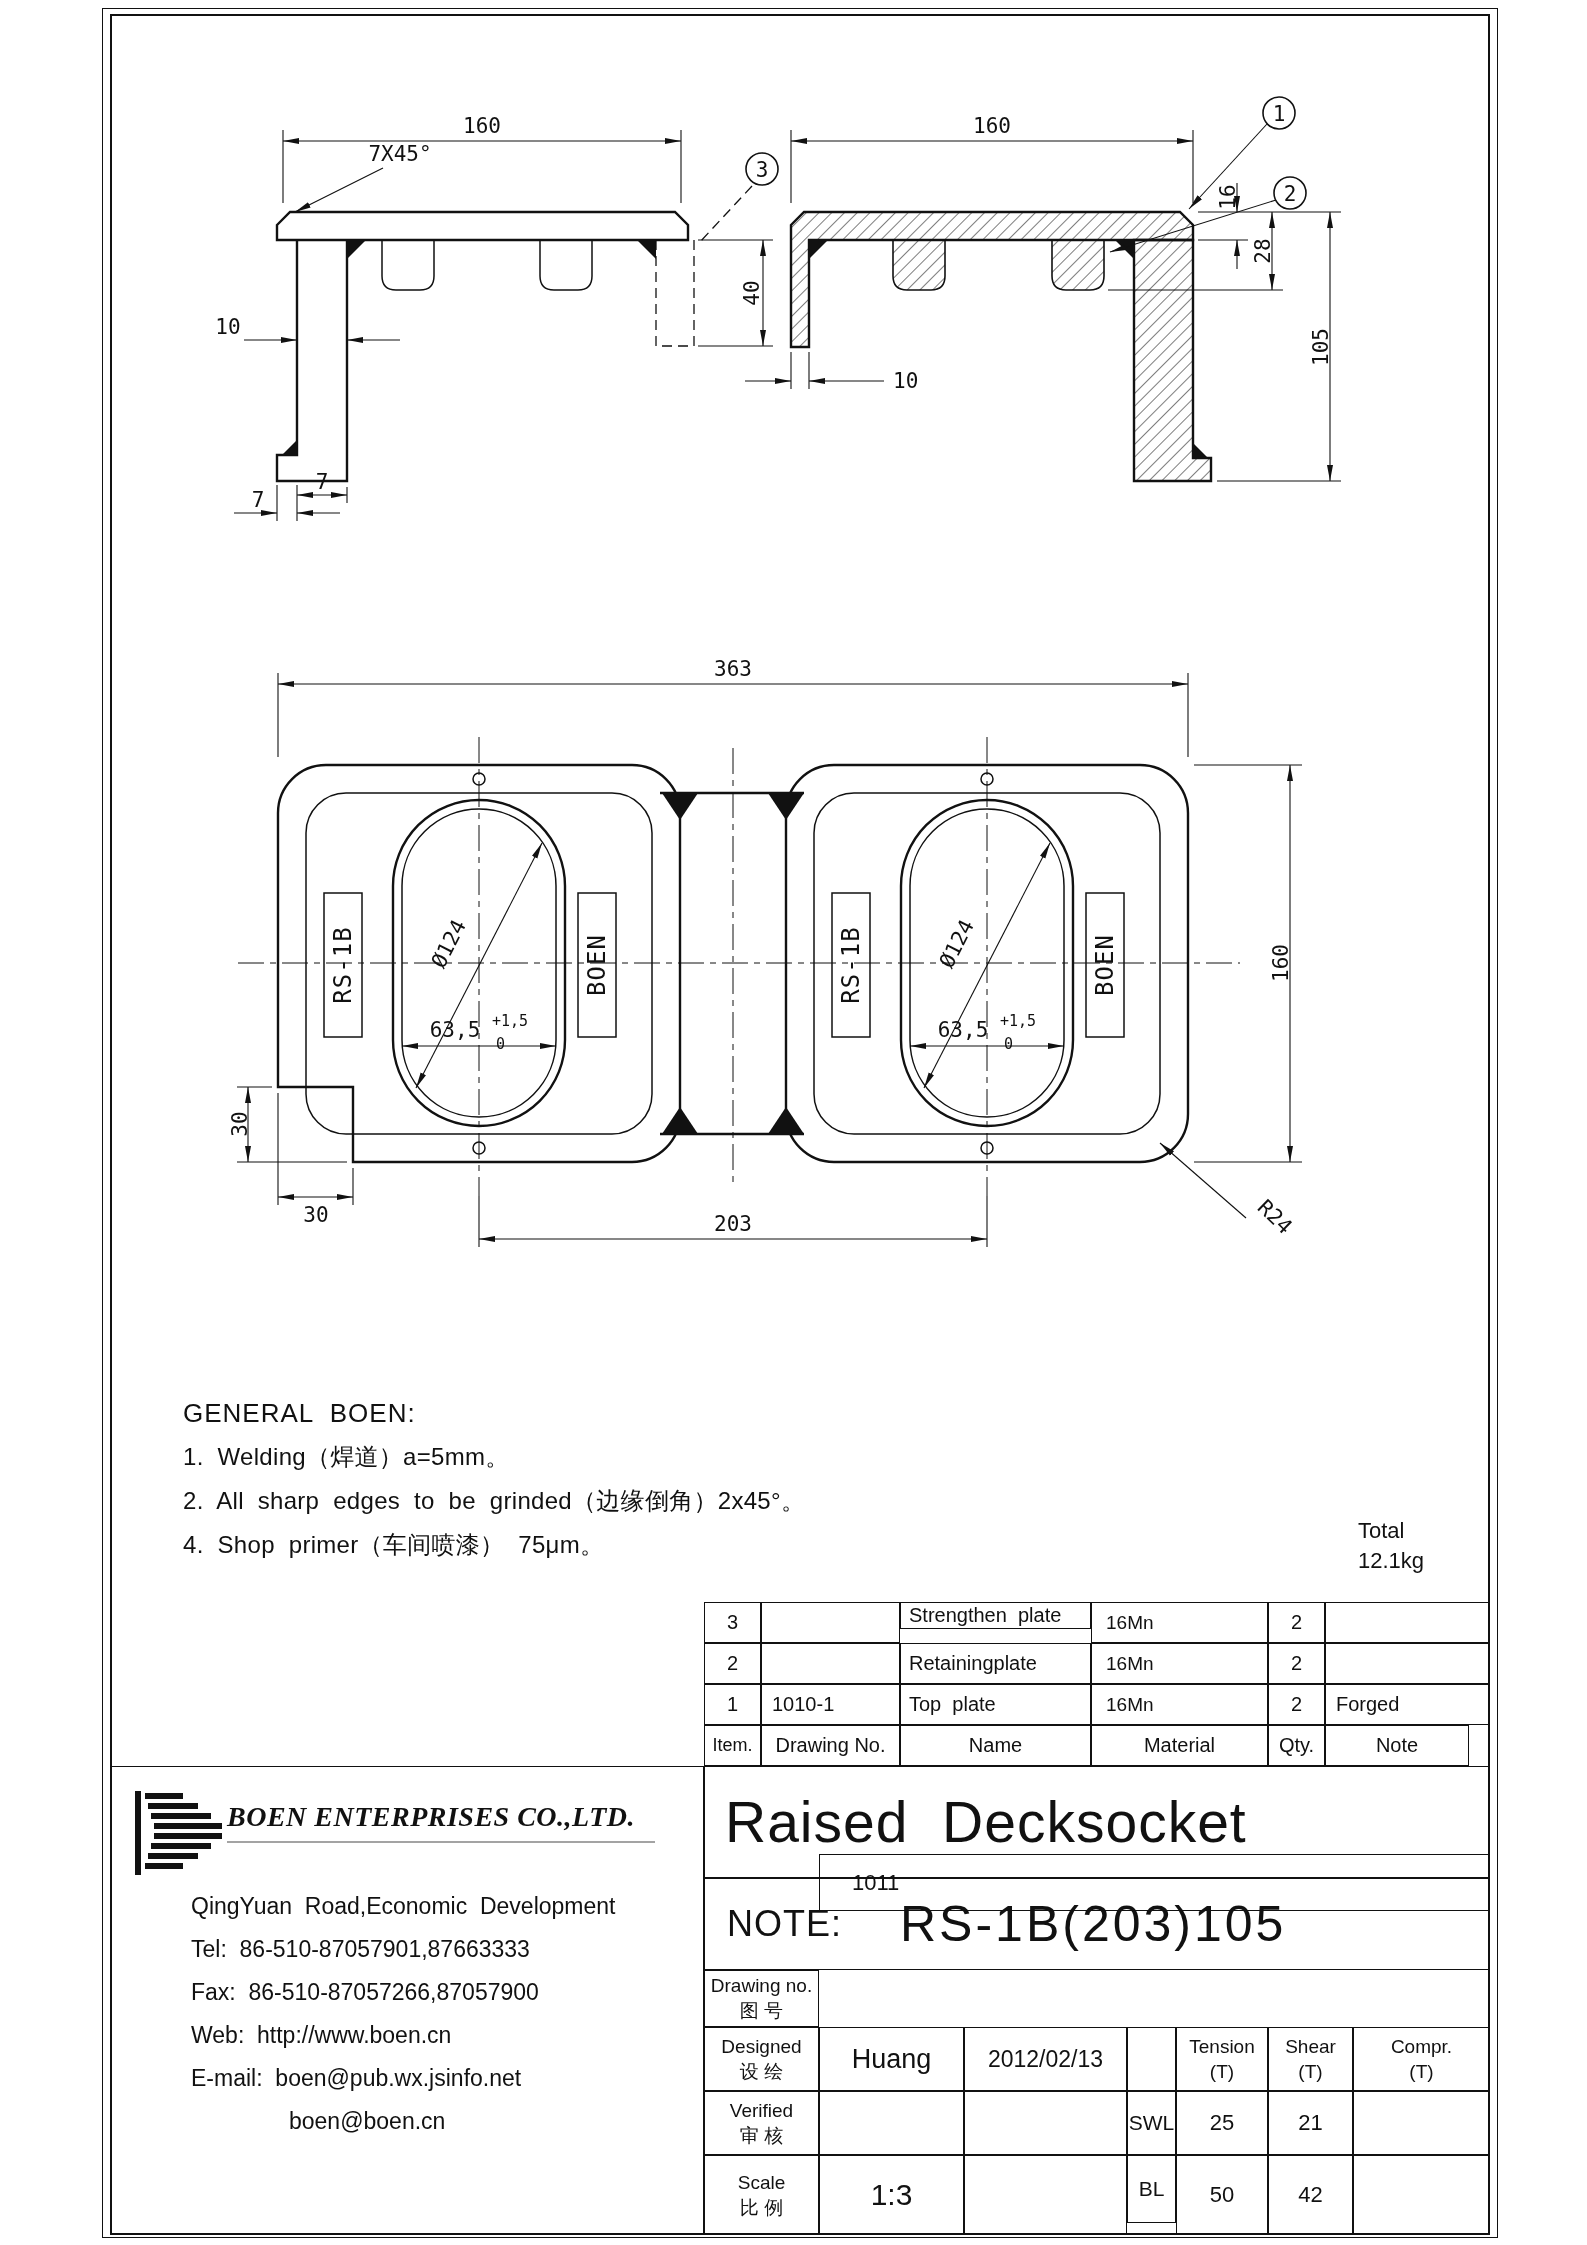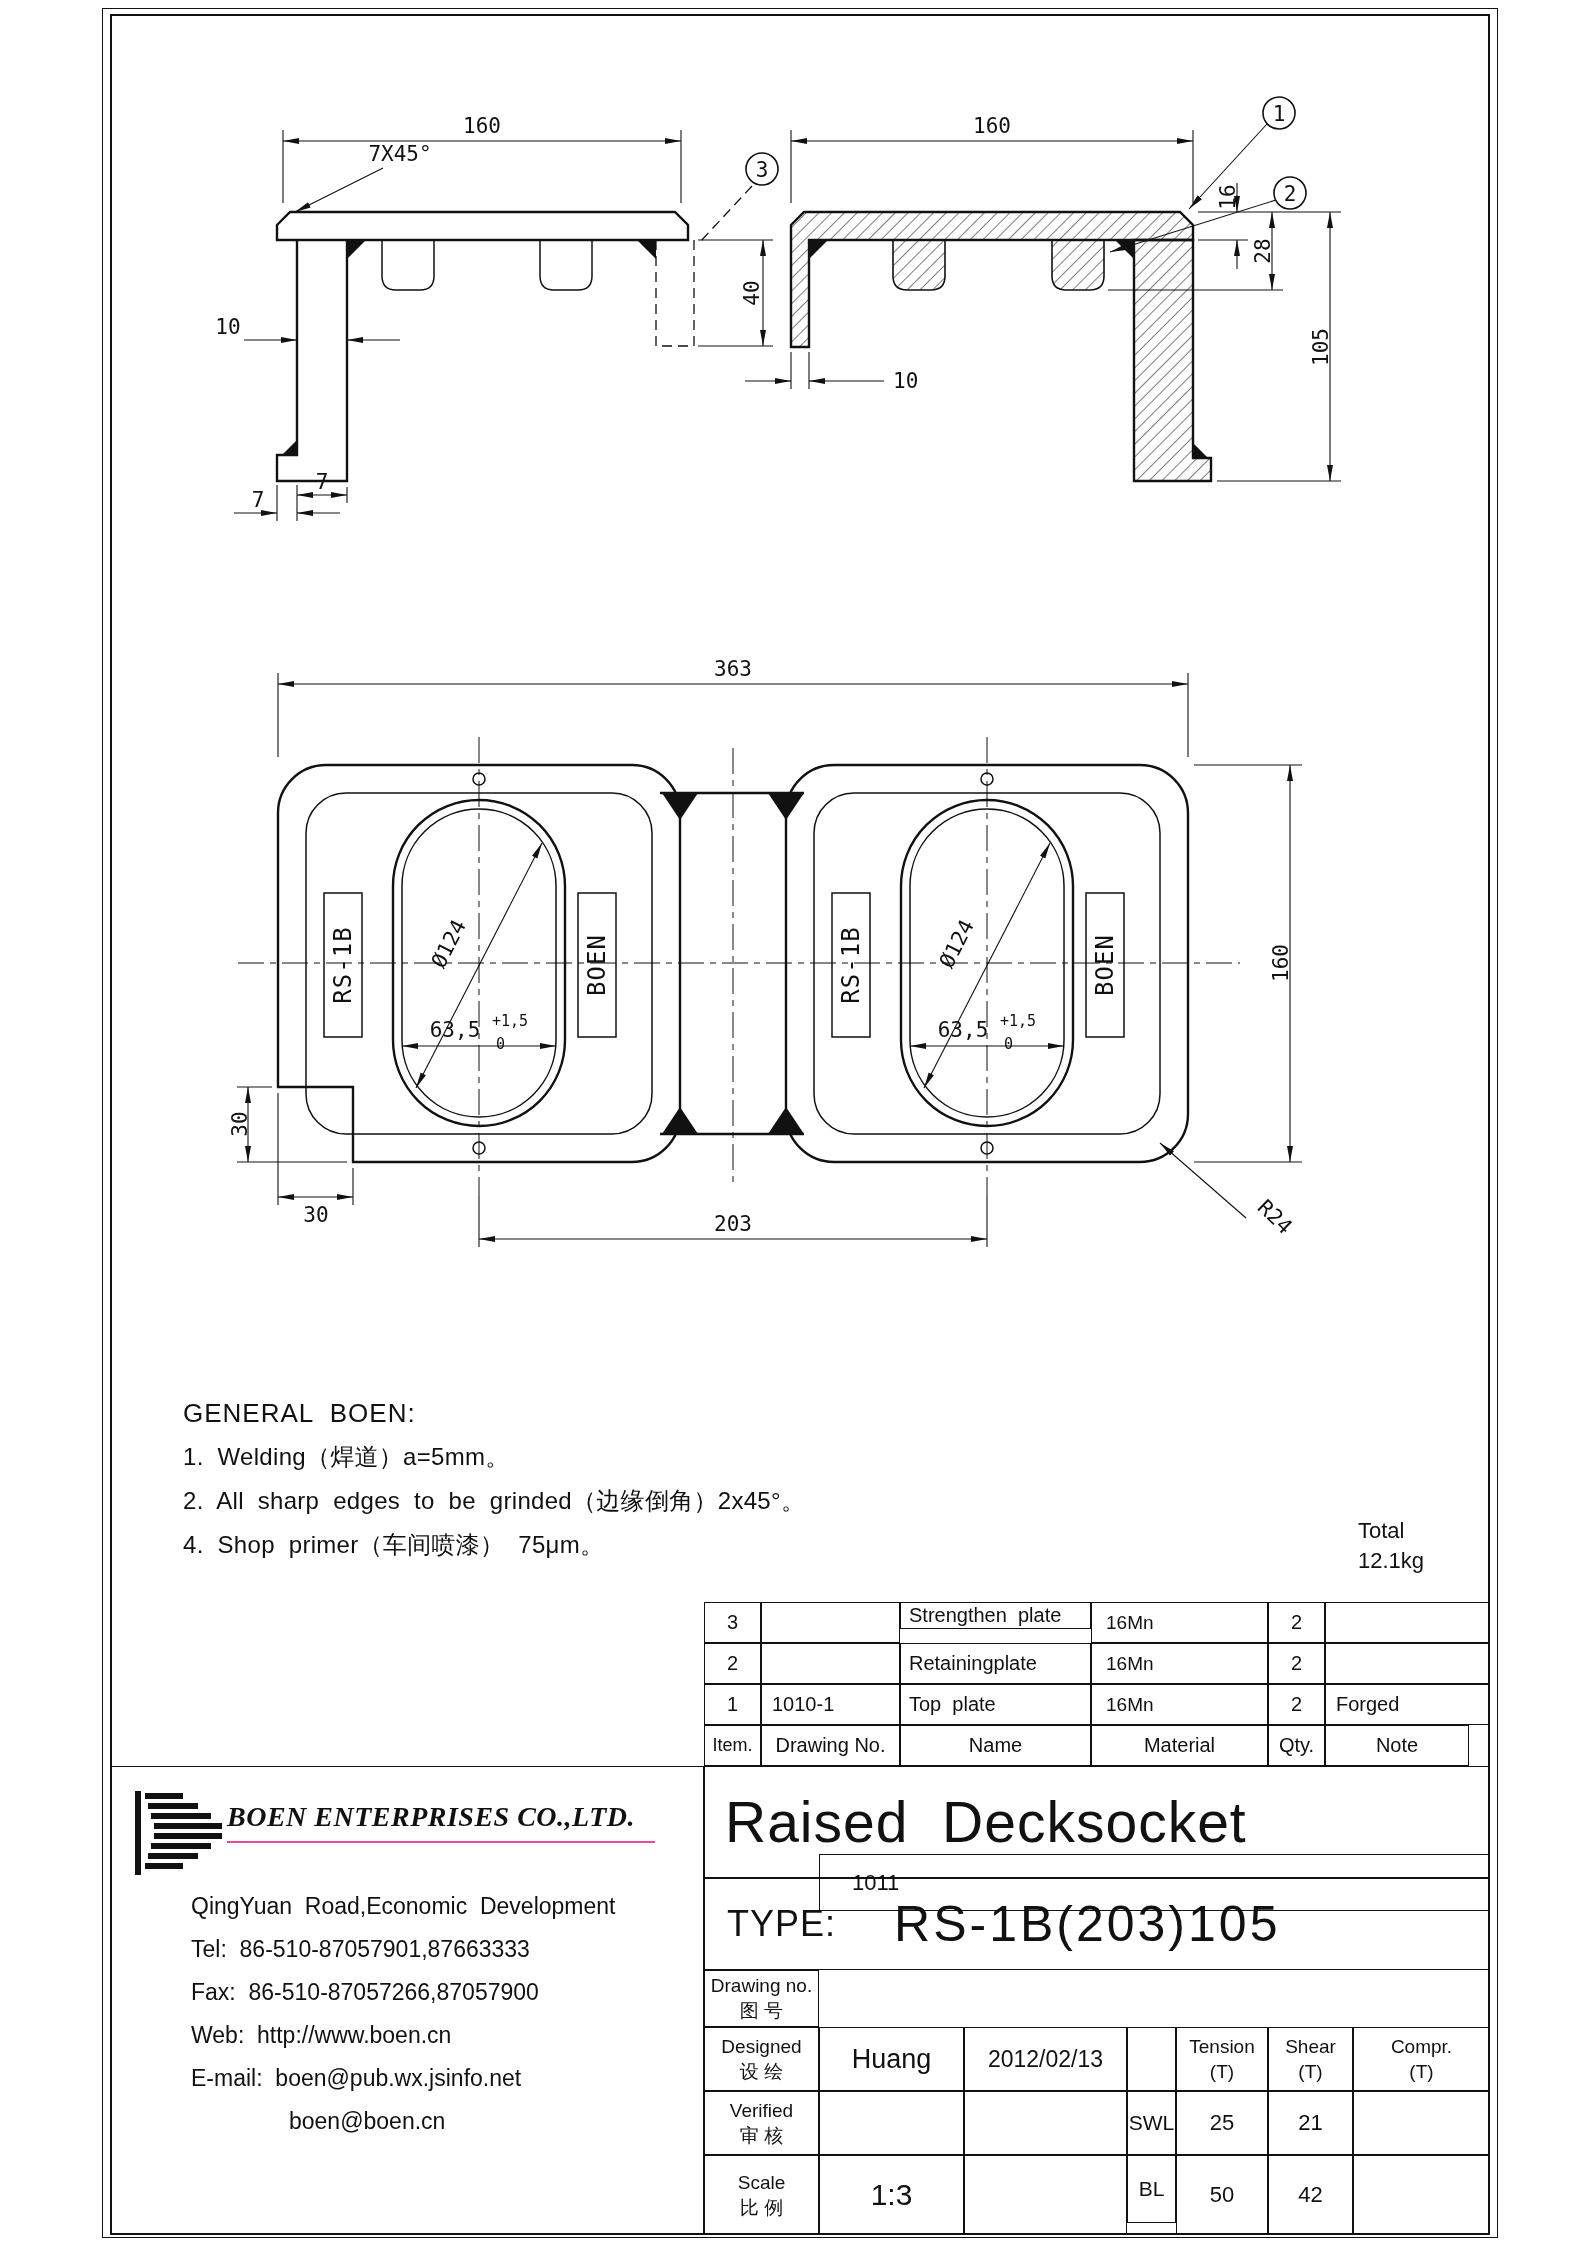--- a/index.html
+++ b/index.html
@@ -32,21 +32,21 @@
   .tcell.tleft { justify-content:flex-start; }
   .lab2 { display:flex; flex-direction:column; gap:3px; font-size:19px; line-height:1.15; }
 
   .notes { position:absolute; left:183px; top:1398px; width:880px; font-size:24px; }
   .notes-heading { font-size:26px; letter-spacing:1px; margin-bottom:12px; }
   .note-line { margin-top:12px; letter-spacing:.3px; }
   .total { position:absolute; left:1358px; top:1516px; font-size:22px; line-height:30px; }
 
   .company-name { position:absolute; left:116px; top:34px; font-family:"Liberation Serif", serif;
                   font-style:italic; font-weight:bold; font-size:28px; letter-spacing:.5px;
-                  border-bottom:2px solid #ec4899; padding:0 20px 8px 0; }
+                  border-bottom:2px solid #a3a3a3; padding:0 20px 8px 0; }
   .addr { position:absolute; left:80px; top:118px; font-size:23px; line-height:43px; text-align:left; }
   .addr-indent { padding-left:98px; }
   .product-title { font-size:57px; letter-spacing:1px; padding-left:20px; }
   .type-label { font-size:36px; letter-spacing:1px; }
   .type-value { font-size:50px; letter-spacing:3px; margin-left:58px; }
 </style>
 </head>
 <body>
 
 <div class="page">
@@ -283,21 +283,21 @@
       <div class="pre">E-mail:  boen@pub.wx.jsinfo.net</div>
       <div class="pre addr-indent">boen@boen.cn</div>
     </div>
   </div>
 
   <div class="tcell tleft" style="left:704px;top:1766px;width:786px;height:112px">
     <span class="product-title pre">Raised  Decksocket</span>
   </div>
 
   <div class="tcell tleft" style="left:704px;top:1878px;width:786px;height:92px;padding-left:22px">
-    <span class="type-label">TYPE:</span>
+    <span class="type-label">NOTE:</span>
     <span class="type-value">RS-1B(203)105</span>
   </div>
 
   <div class="tcell" style="left:704px;top:1970px;width:115px;height:57px">
     <div class="lab2">
       <span>Drawing no.</span>
       <span>图 号</span>
     </div>
   </div>
   <div class="tcell tleft" style="left:819px;top:1854px;width:671px;height:57px;padding-left:32px;font-size:22px">1011</div>

